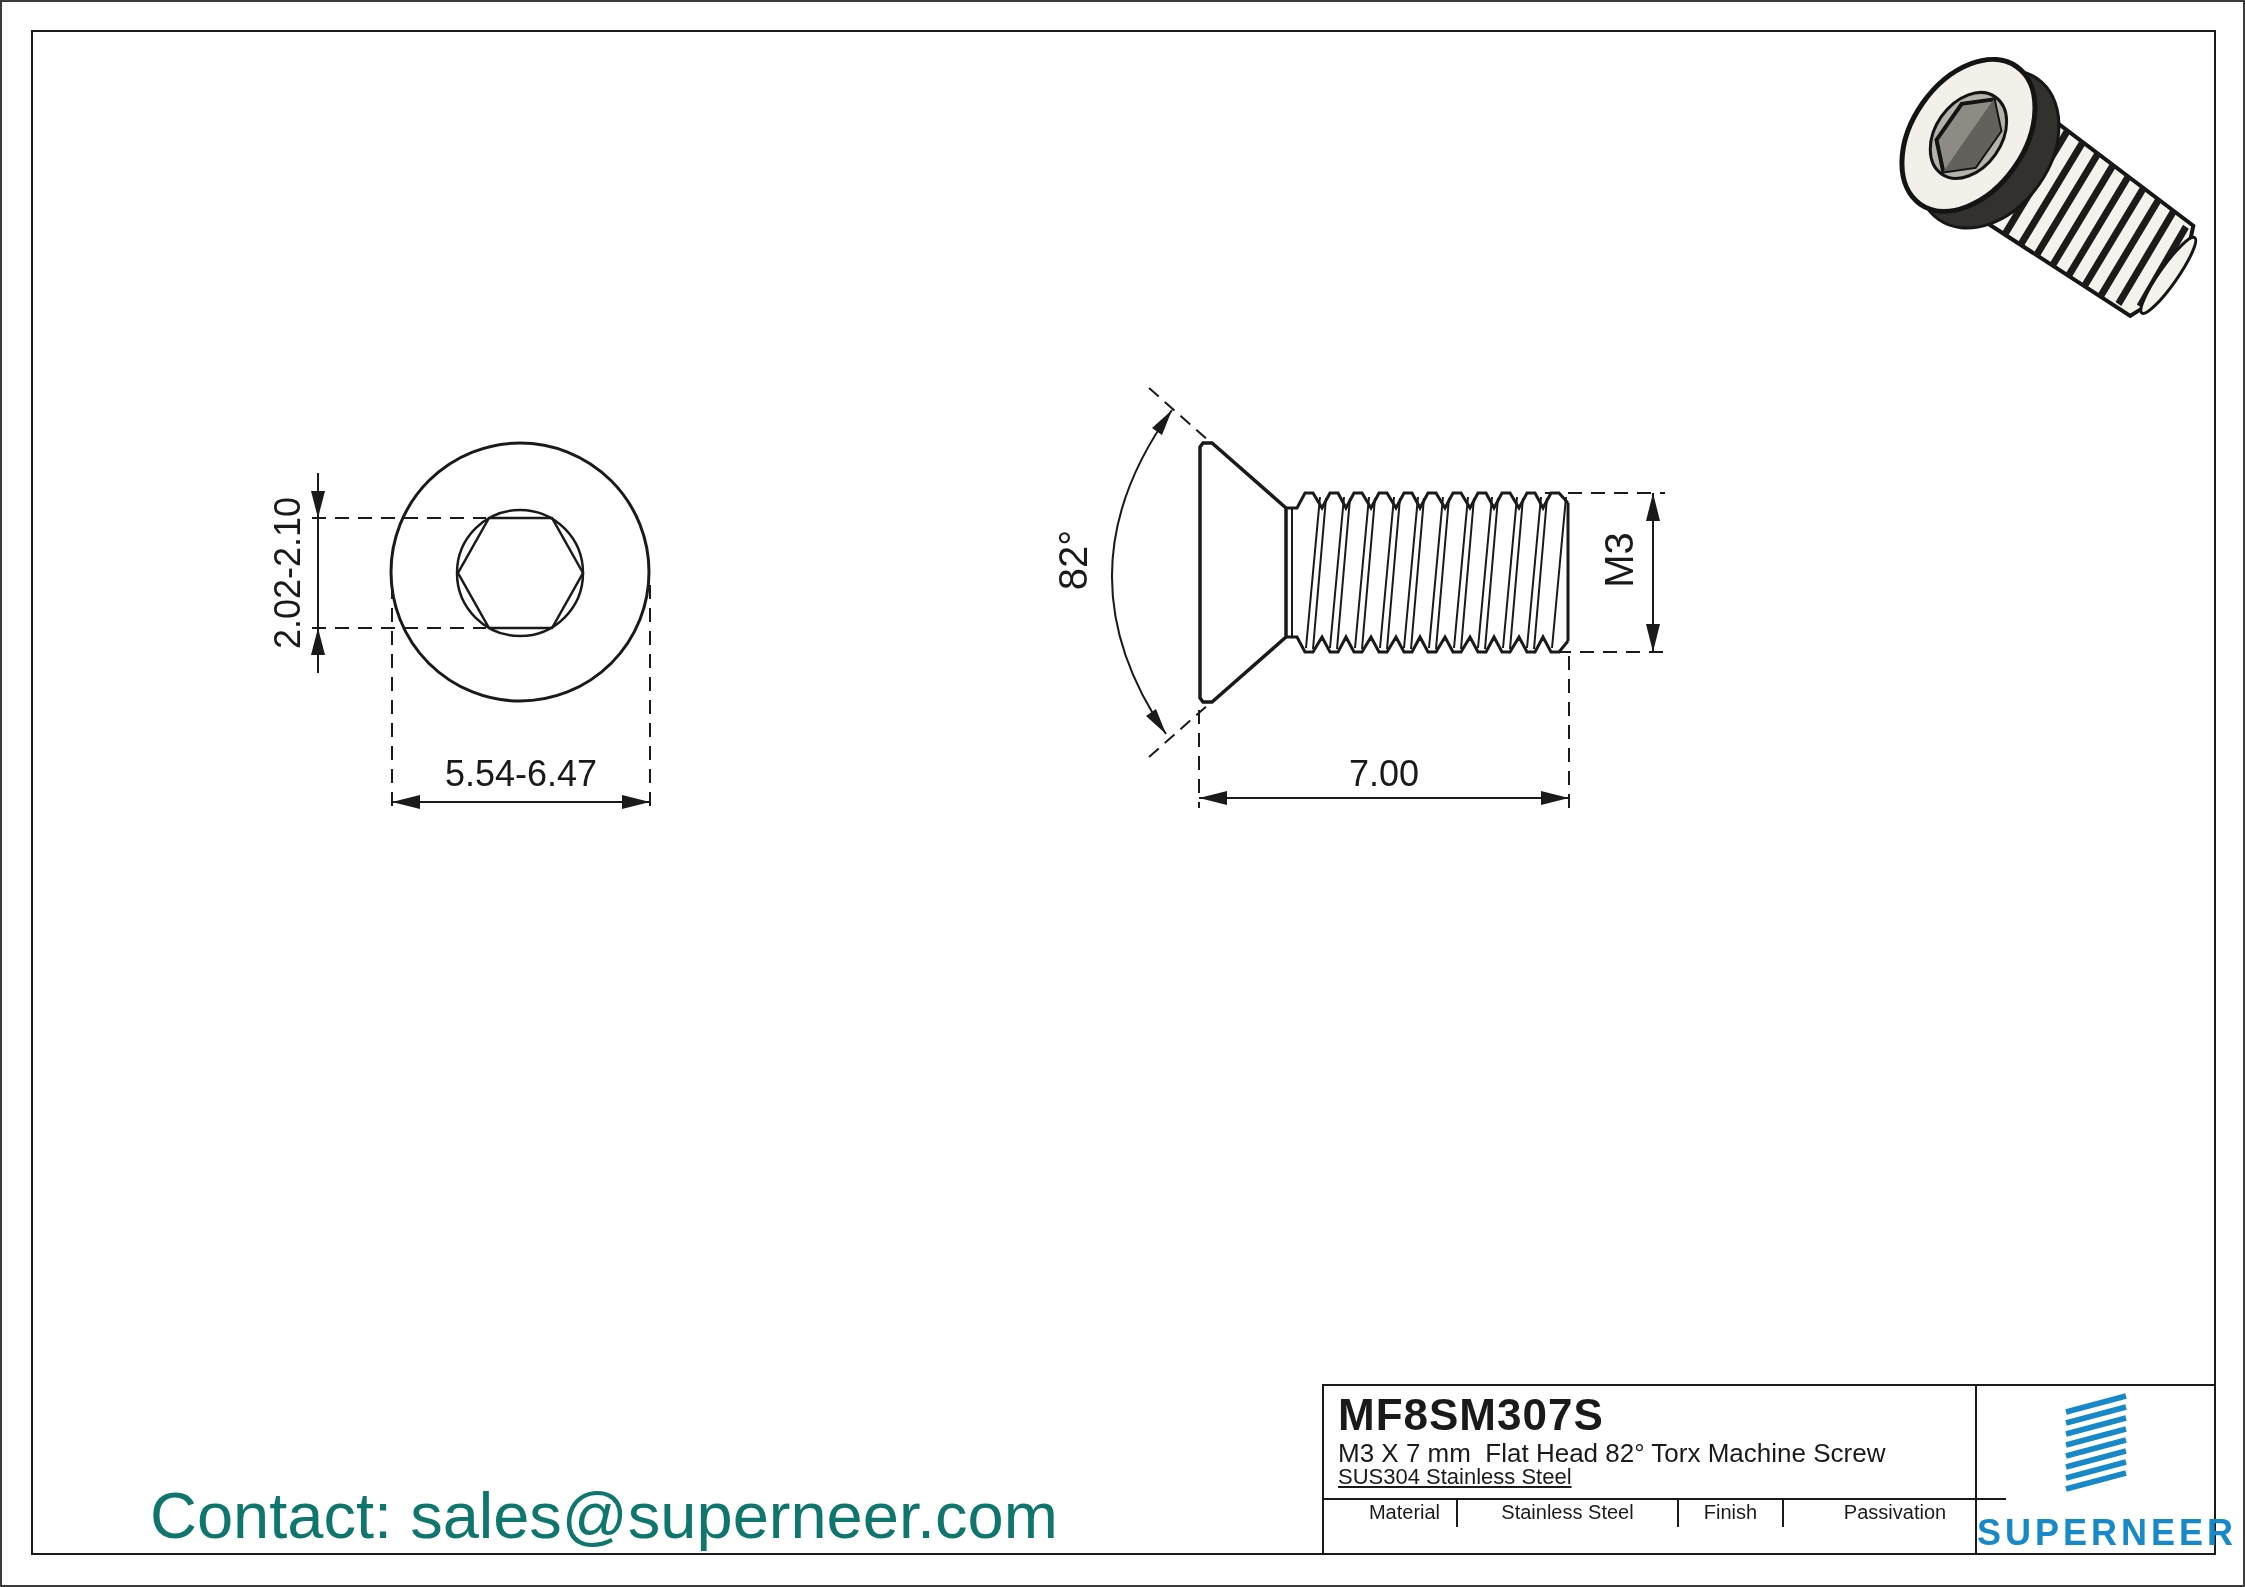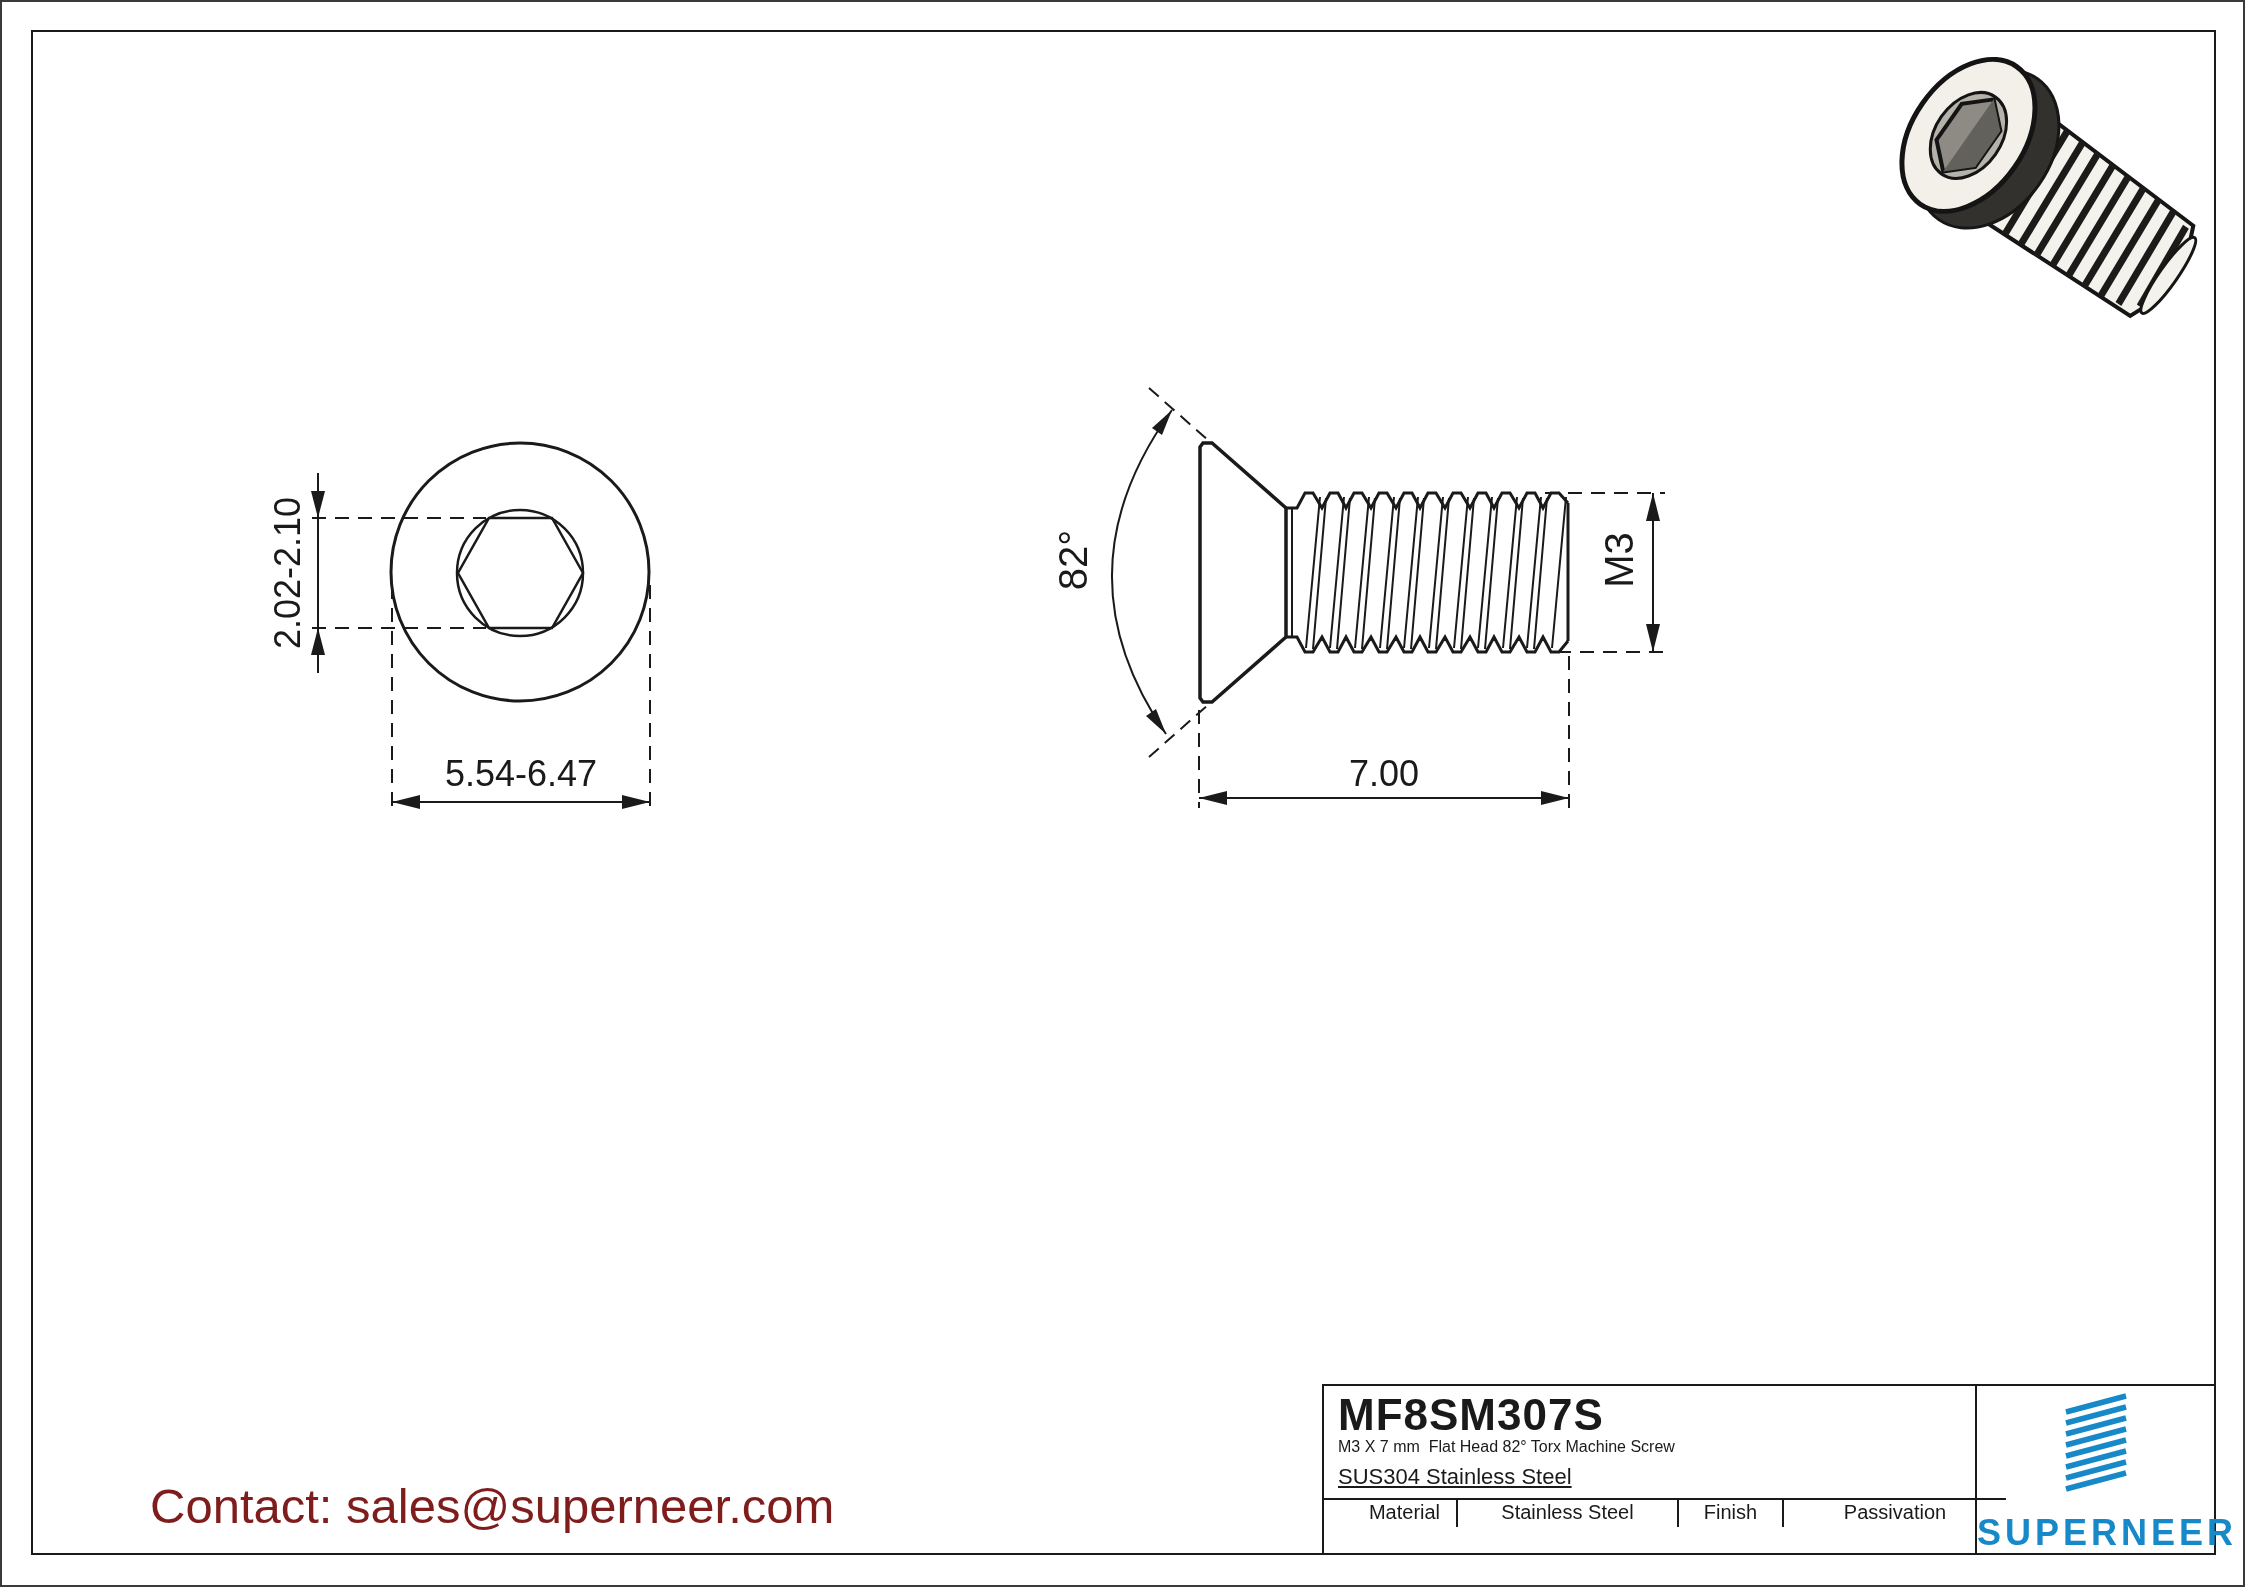--- a/index.html
+++ b/index.html
@@ -10,37 +10,37 @@
   #page-border{position:absolute;left:0;top:0;width:2241px;height:1583px;border:2px solid #3a3a3a;}
   #inner-frame{position:absolute;left:31px;top:30px;width:2185px;height:1525px;border:2px solid #1a1a1a;box-sizing:border-box;}
   svg text{fill:#1a1a1a;}
   .dim-text{font-size:36px;font-family:"Liberation Sans","DejaVu Sans",sans-serif;}
   .dim-text-lg{font-size:40px;font-family:"Liberation Sans","DejaVu Sans",sans-serif;}
 
   
   #title-block{position:absolute;left:1322px;top:1384px;width:894px;height:171px;border:2px solid #1a1a1a;box-sizing:border-box;background:#fff;}
   #tb-header{position:absolute;left:0;top:0;width:651px;height:128px;}
   .tb-part{position:absolute;left:14px;top:4px;font-size:44px;font-weight:bold;letter-spacing:1px;}
-  .tb-desc1{position:absolute;left:14px;top:52px;font-size:16px;white-space:pre;}
+  .tb-desc1{position:absolute;left:14px;top:52px;font-size:26px;white-space:pre;}
   .tb-desc2{position:absolute;left:14px;top:78px;font-size:22px;text-decoration:underline;}
   .tb-row{position:absolute;left:0;display:flex;border-top:2px solid #1a1a1a;}
   #tb-row1{top:112px;width:653px;height:27px;padding-left:29px;}
   #tb-row2{top:139px;width:653px;height:28px;}
   .tb-cell{box-sizing:border-box;font-size:20px;text-align:center;overflow:hidden;}
   .tb-cell + .tb-cell{border-left:2px solid #1a1a1a;}
   #tb-row1 .tb-cell{line-height:25px;}
   #tb-row2 .tb-cell{line-height:26px;}
   .w-a{width:103px;} .w-b{width:221px;} .w-c{width:105px;} .w-d{width:224px;} .w-e{width:329px;}
   .tb-link{color:#1e8fd5;}
   #tb-logo{position:absolute;left:651px;top:0;width:239px;height:167px;border-left:2px solid #1a1a1a;box-sizing:border-box;}
   #brand-text{position:absolute;left:0;top:126px;width:100%;text-align:center;
     font-size:36px;font-weight:bold;letter-spacing:4px;color:#1789c8;}
 
   
-  #contact{position:absolute;left:150px;top:1478px;font-size:49px;color:#7f1d1d;}
+  #contact{position:absolute;left:150px;top:1478px;font-size:65px;color:#0f766e;}
 </style>
 </head>
 <body>
 
 <div id="page">
   <div id="page-border"></div>
   <div id="inner-frame"></div>
 
   <svg width="2245" height="1587" viewBox="0 0 2245 1587" style="position:absolute;left:0;top:0;">
 

